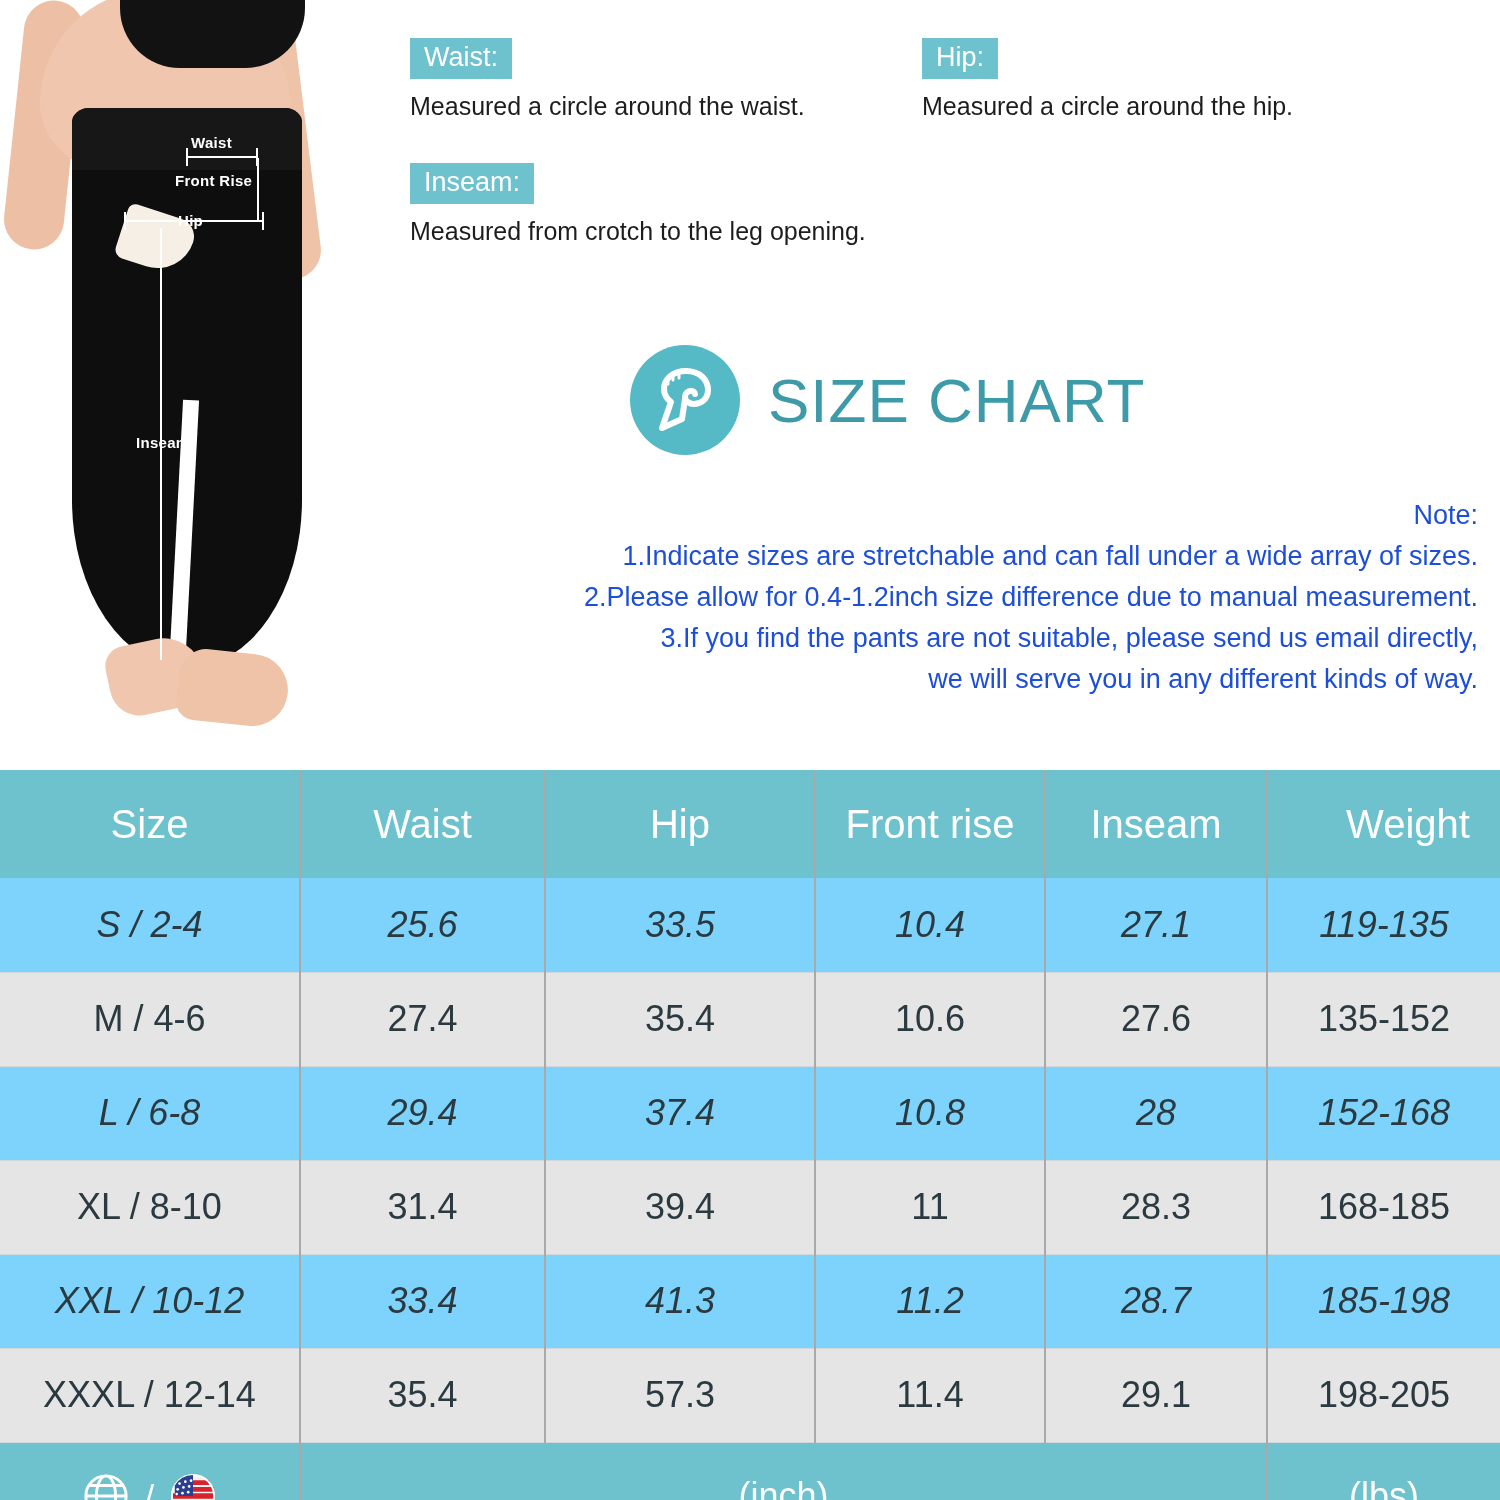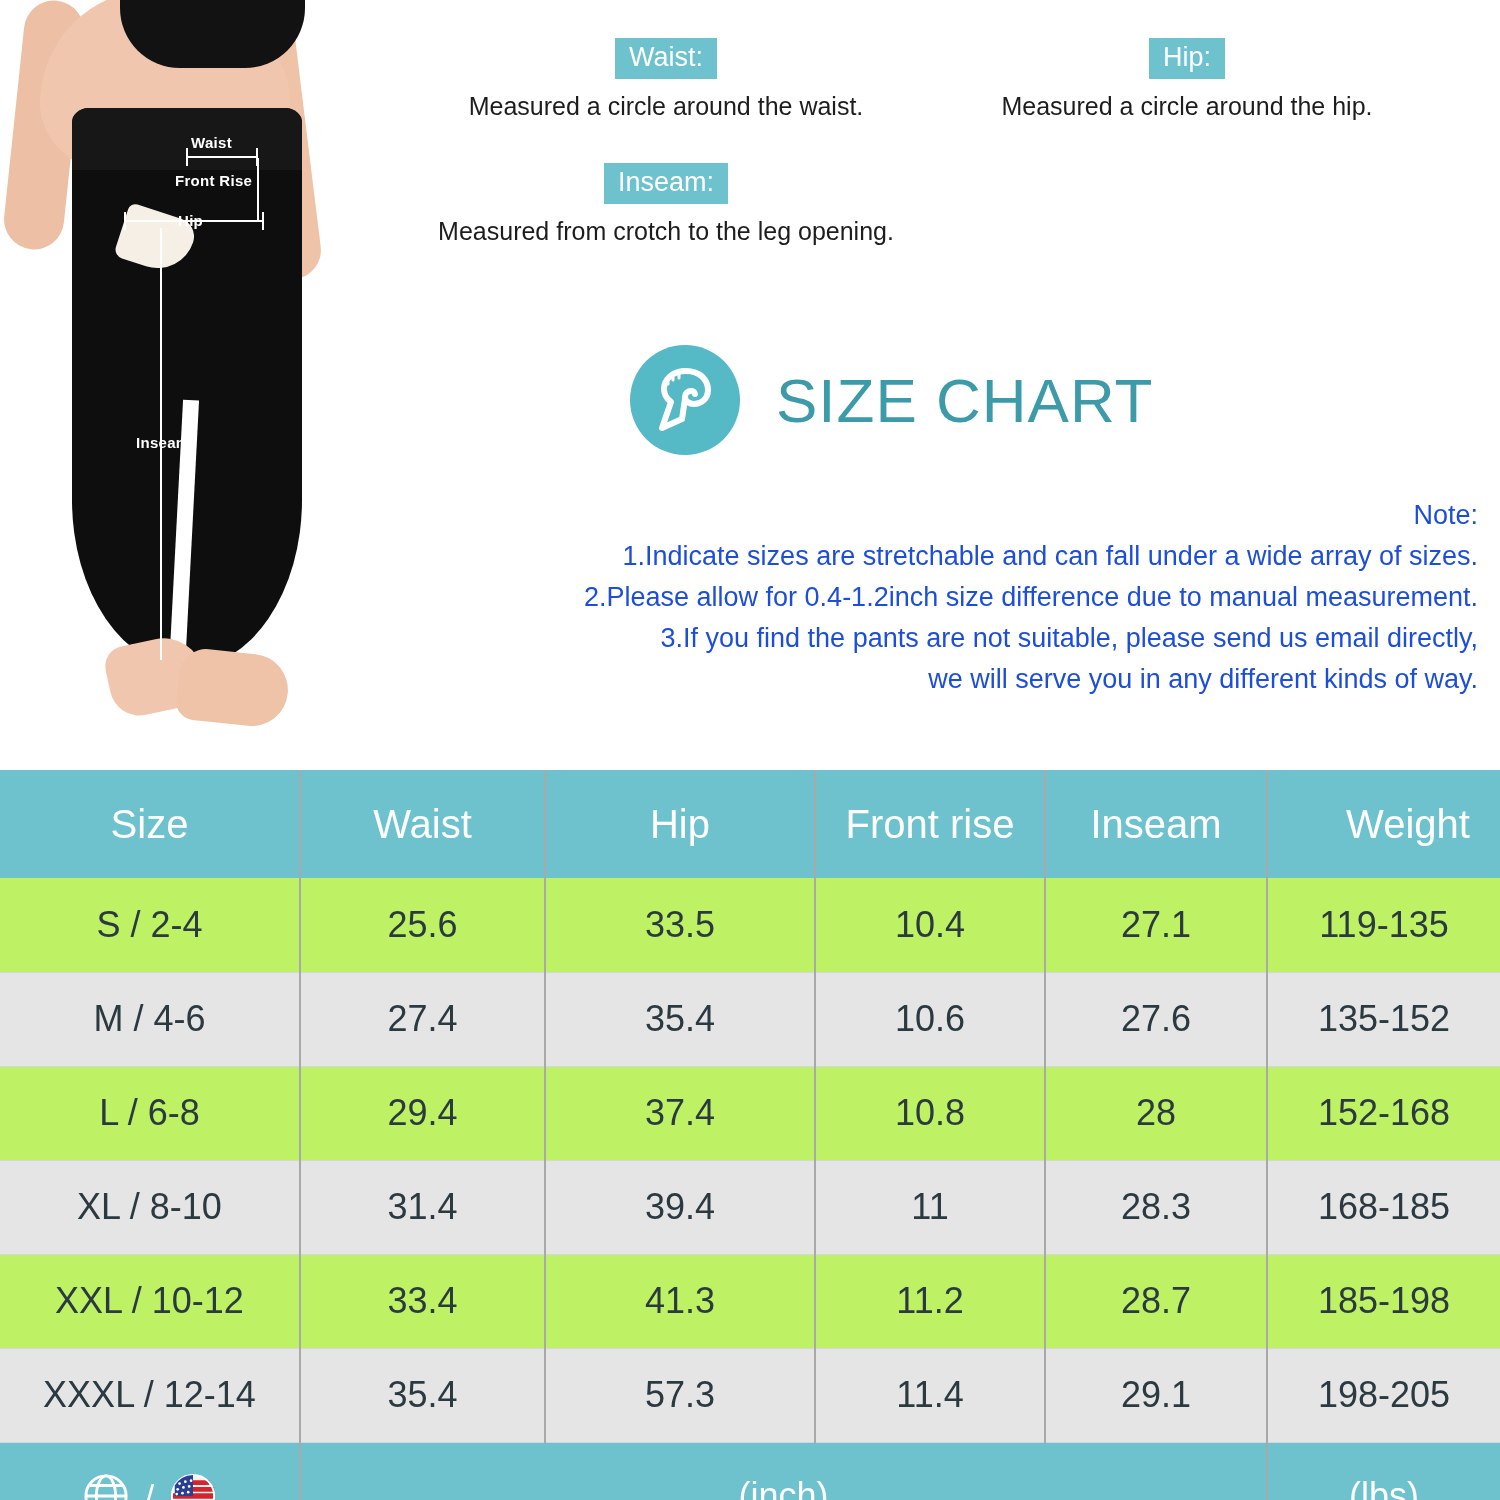--- a/index.html
+++ b/index.html
@@ -66,31 +66,31 @@
 
   
   .m-label {
     position:absolute; color:#fff; font-size:15px; font-weight:bold;
     letter-spacing:.3px; white-space:nowrap;
   }
   .m-line { position:absolute; background:#ffffff; }
   .m-tick { position:absolute; background:#ffffff; width:2px; }
 
   
-  .defs { position:absolute; left:410px; top:38px; width:1060px;text-align:center; }
+  .defs { position:absolute; left:410px; top:38px; width:1060px; }
   .def-grid { display:grid; grid-template-columns: 512px 530px; row-gap: 42px; }
   .def-tag {
     display:inline-block; background:#6ec2cd; color:#ffffff;
     font-size:27px; padding:6px 14px 8px 14px; line-height:1;
   }
   .def-text { font-size:25px; color:#1d1d1d; margin-top:13px; }
 
   
   .title-row {
-    position:absolute; left:630px; top:345px; display:flex; align-items:center; gap:36px;
+    position:absolute; left:630px; top:345px; display:flex; align-items:center; gap:28px;
   }
   .title-badge {
     width:110px; height:110px; border-radius:50%; background:#55b9c6;
     display:flex; align-items:center; justify-content:center;
   }
   .title-text {
     font-size:62px; color:#3d9aa8; letter-spacing:1px; font-weight:normal;
   }
 
   
@@ -104,21 +104,21 @@
   thead th {
     background:#6ec2cd; color:#ffffff; font-size:40px; font-weight:normal;
     height:108px; text-align:center; border-right:2px solid #a9a9a9;
   }
   thead th:last-child { border-right:none;padding-left:48px; }
   tbody td {
     font-size:36px; color:#2b3a40; text-align:center; height:94px;
     border-right:2px solid #a9a9a9; border-bottom:1px solid #cfd9dc;
   }
   tbody td:last-child { border-right:none; }
-  tbody tr.odd td { background:#bef264; }
+  tbody tr.odd td { background:#7dd3fc;font-style:italic; }
   tbody tr.even td { background:#e5e5e5; }
   tfoot td {
     background:#6ec2cd; color:#ffffff; font-size:36px; text-align:center;
     height:108px; border-right:2px solid #a9a9a9;
   }
   tfoot td:last-child { border-right:none; }
   .unit-cell { position:relative; }
   .flags { display:flex; align-items:center; justify-content:center; gap:16px; }
   .globe, .usflag { width:46px; height:46px; display:block; }
   .slash { font-size:34px; color:#ffffff; }

